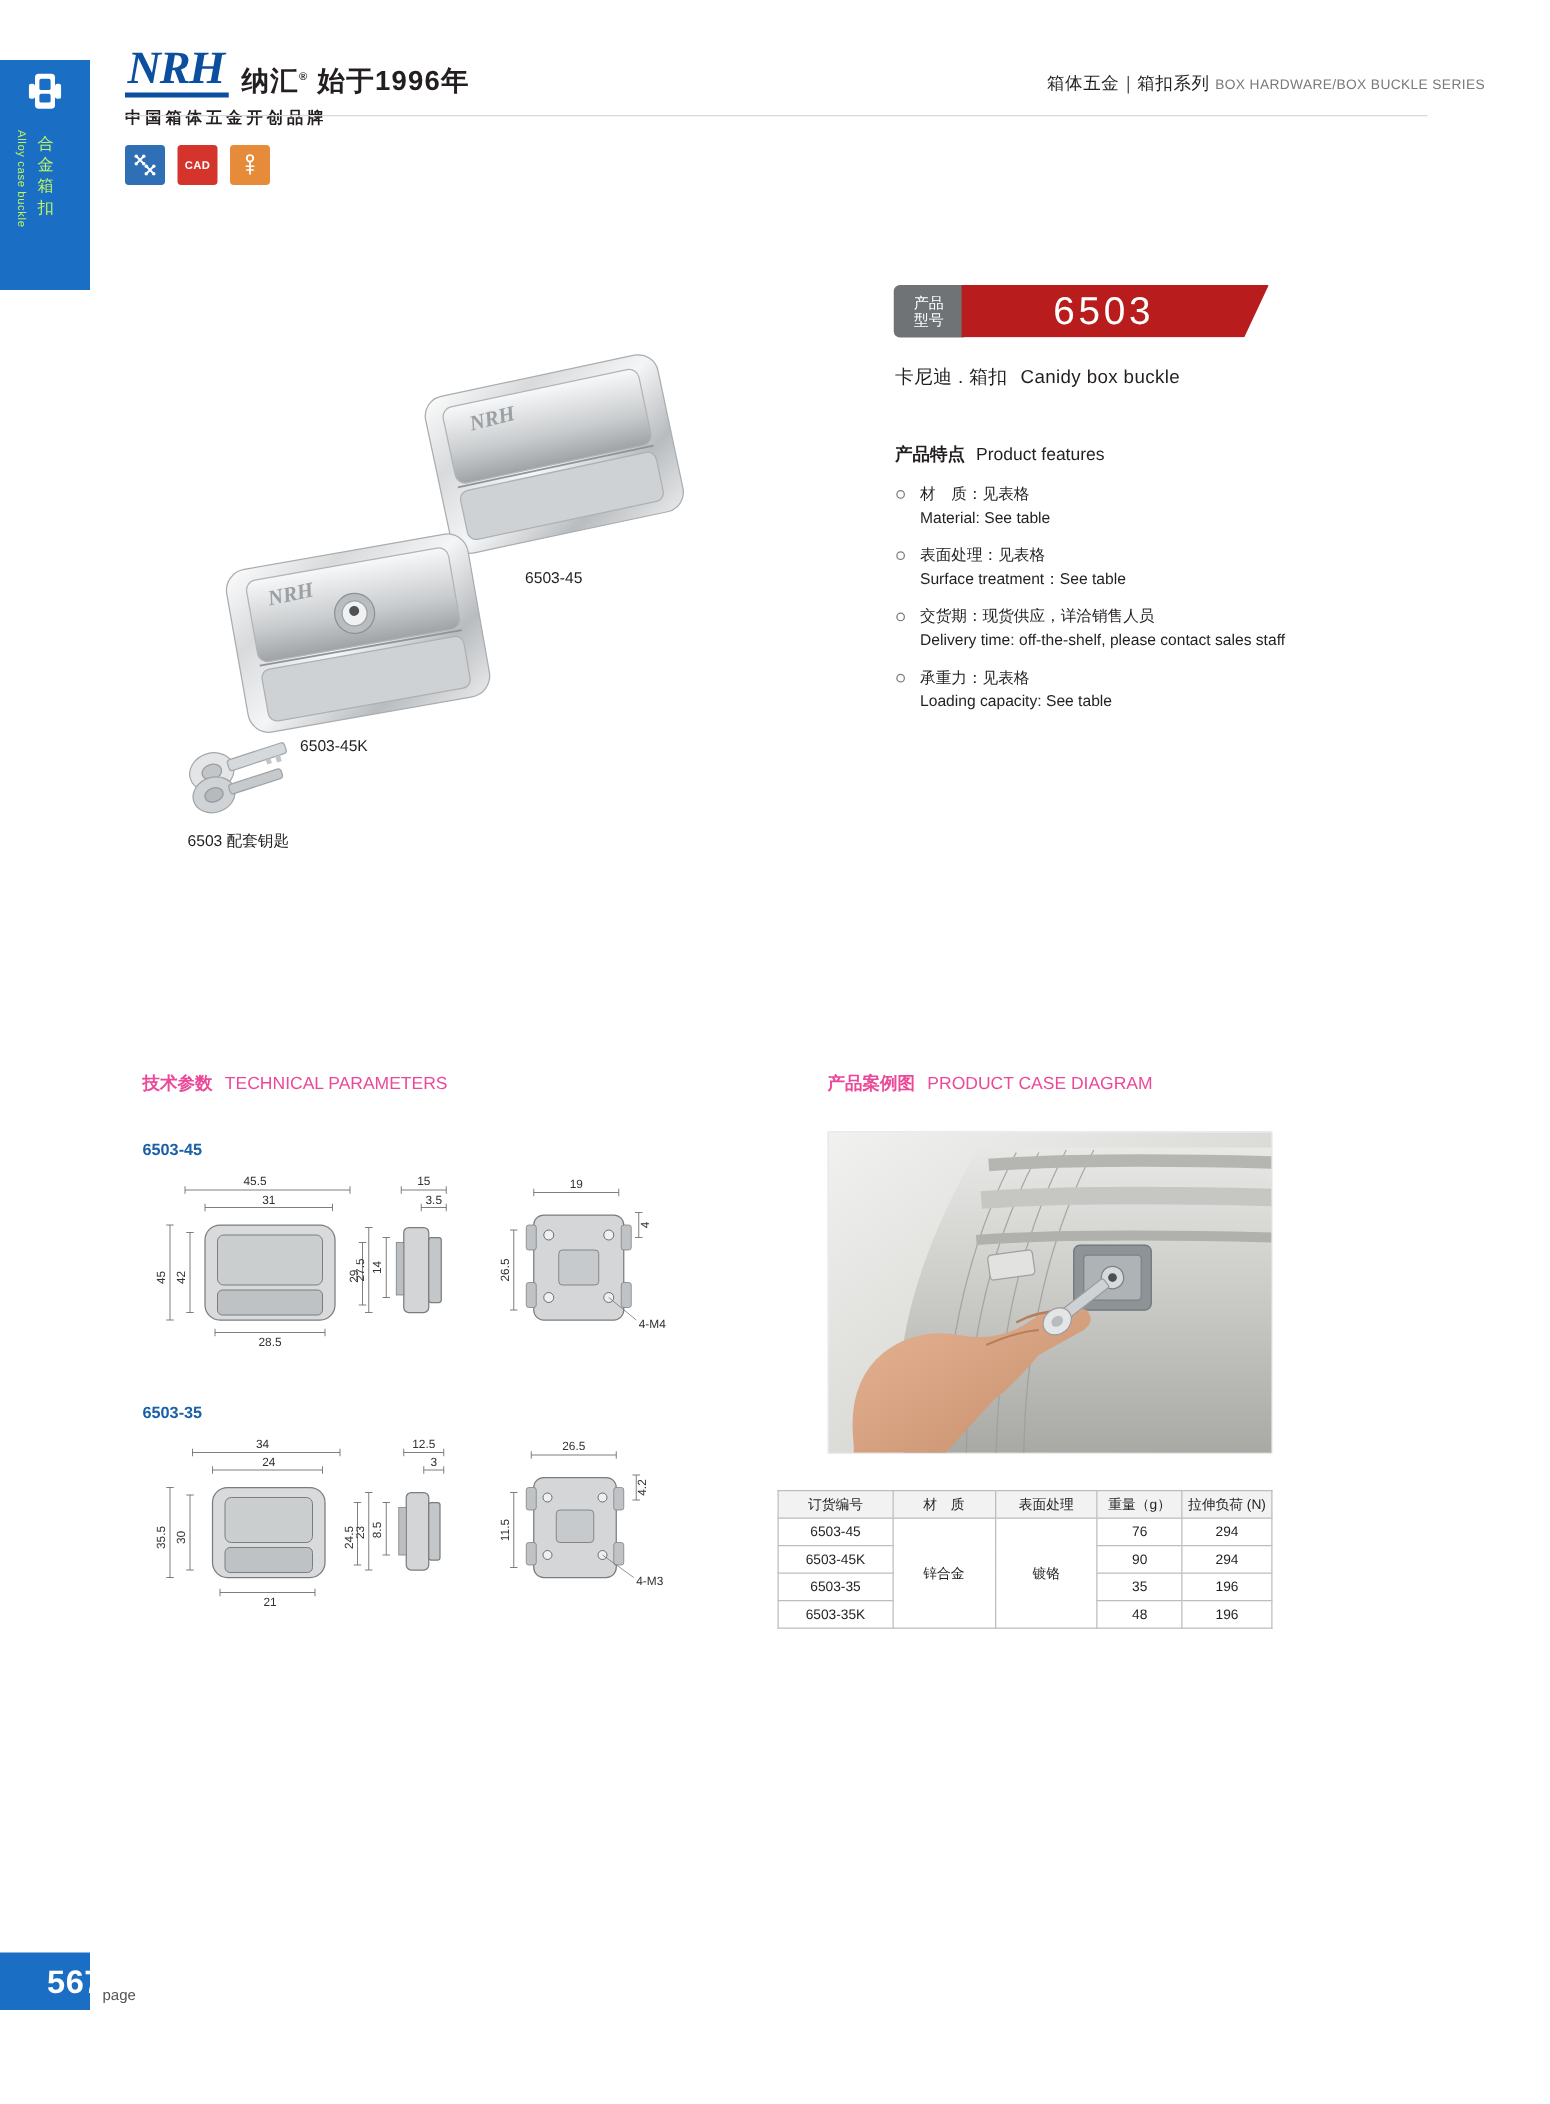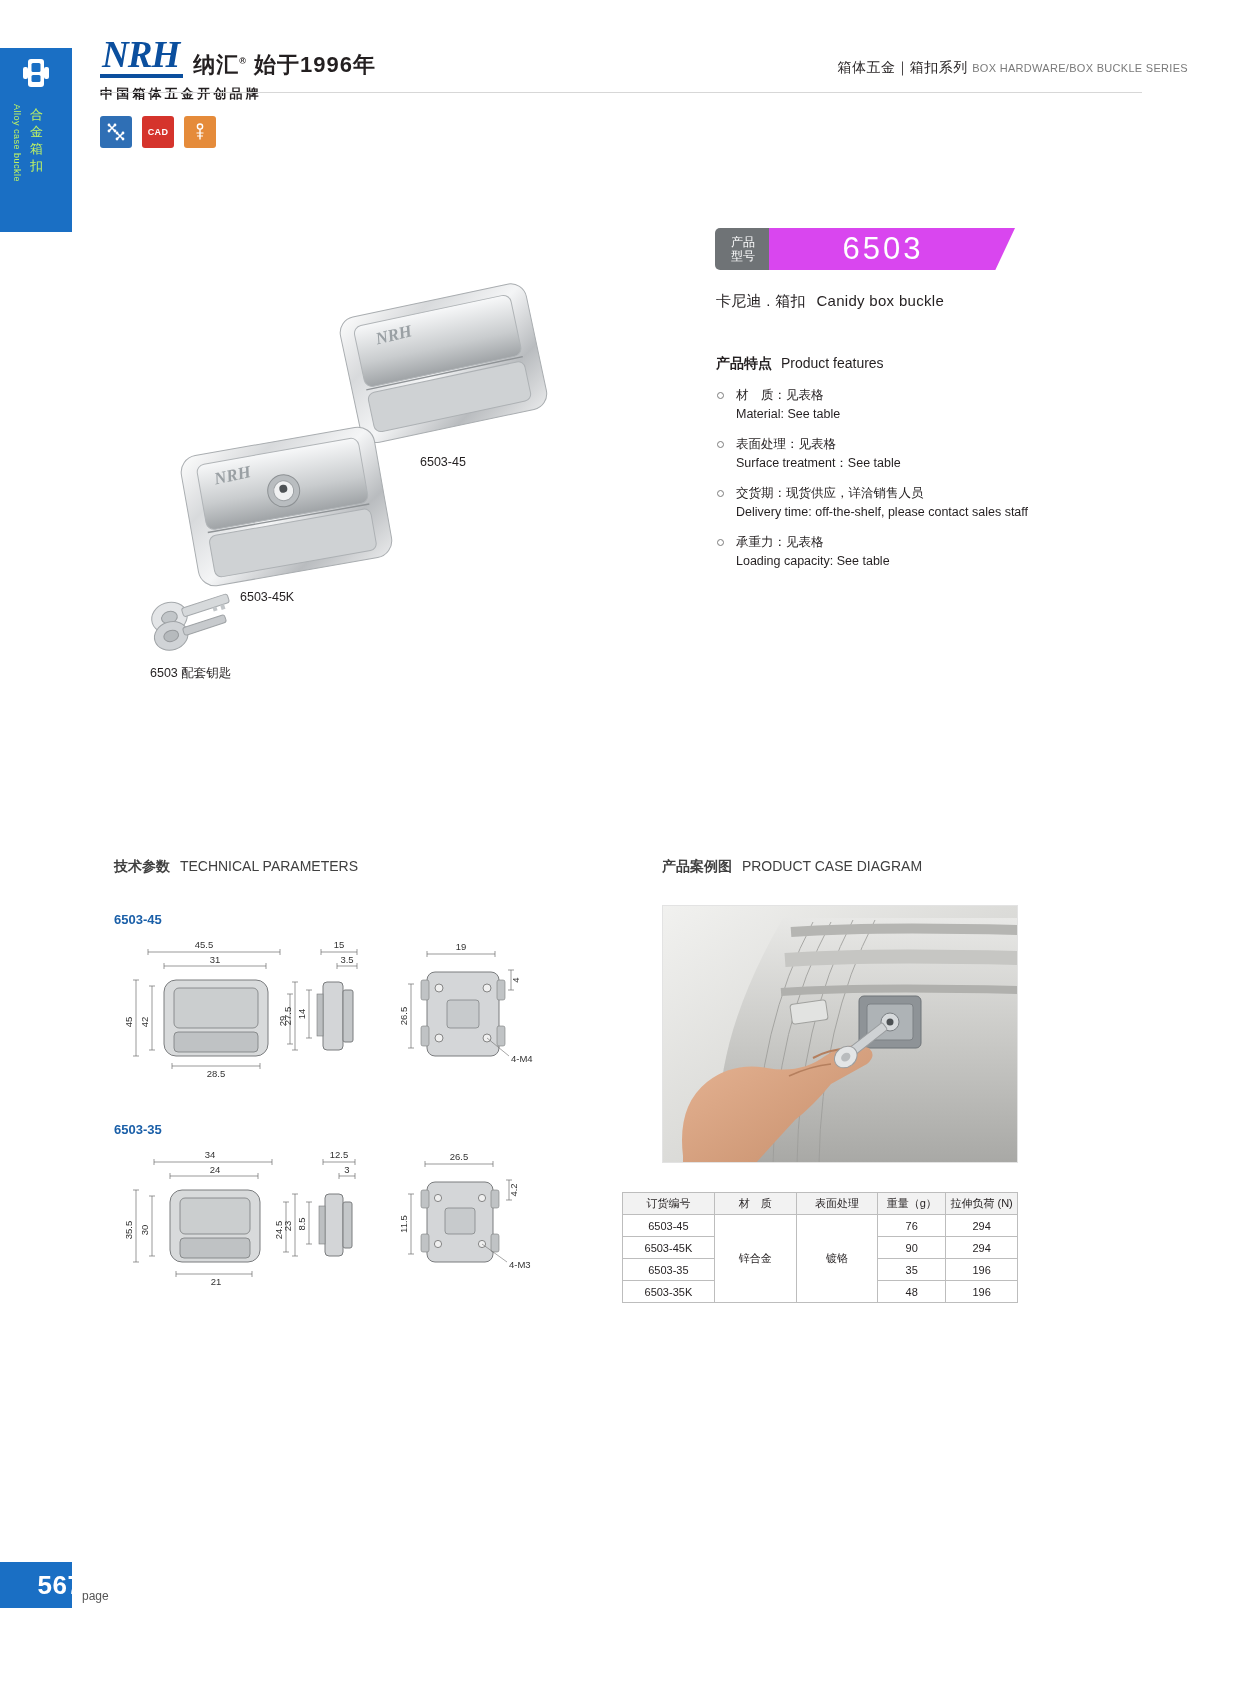--- a/index.html
+++ b/index.html
@@ -72,21 +72,21 @@
   
   .badge-wrap { position:absolute; left:715px; top:228px; width:300px; height:42px; }
   .badge-left {
     position:absolute; left:0; top:0; width:56px; height:42px;
     background:#6f7376; border-radius:5px 0 0 5px;
     display:flex; flex-direction:column; align-items:center; justify-content:center;
     color:#fff; font-size:12px; line-height:14px;
   }
   .badge-right {
     position:absolute; left:54px; top:0; width:246px; height:42px;
-    background:#d946ef;
+    background:#b91c1c;
     clip-path: polygon(0 0, 100% 0, 92% 100%, 0 100%);
     display:flex; align-items:center; justify-content:center;
   }
   .badge-right span {
     color:#fff; font-size:31px; letter-spacing:3px; font-family:"Liberation Sans", sans-serif;
     padding-right:18px;
   }
   .subtitle {
     position:absolute; left:716px; top:292px; font-size:15px; color:#231f20; letter-spacing:0.3px;
   }
@@ -103,21 +103,21 @@
   }
   .feat-cn { font-size:12.5px; color:#231f20; line-height:17px; }
   .feat-en { font-size:12.5px; color:#231f20; line-height:17px; margin-top:2px; }
 
   
   .prod-img-area { position:absolute; left:120px; top:280px; width:560px; height:440px; }
 
   .lock-label { position:absolute; font-size:12.5px; color:#231f20; }
 
   
-  .sec-head { position:absolute; font-size:14px; color:#404040; }
+  .sec-head { position:absolute; font-size:14px; color:#ec4899; }
   .sec-head b { font-weight:bold; }
   .sec-head .en { margin-left:6px; font-weight:normal; }
 
   
   .tech-area { position:absolute; left:100px; top:900px; width:530px; height:480px; }
   .model-label { position:absolute; font-size:13px; color:#1a5fa8; font-weight:bold; }
 
   
   .case-photo {
     position:absolute; left:662px; top:905px; width:356px; height:258px;

